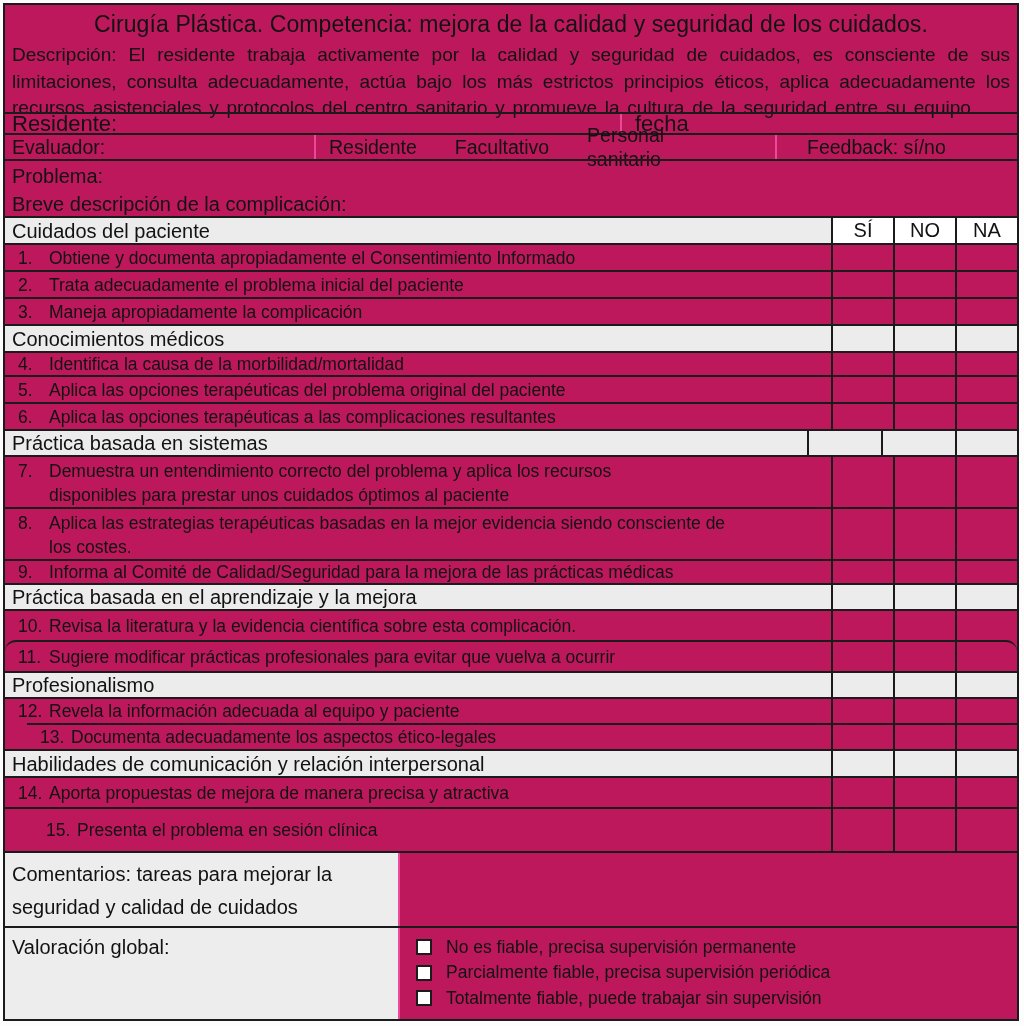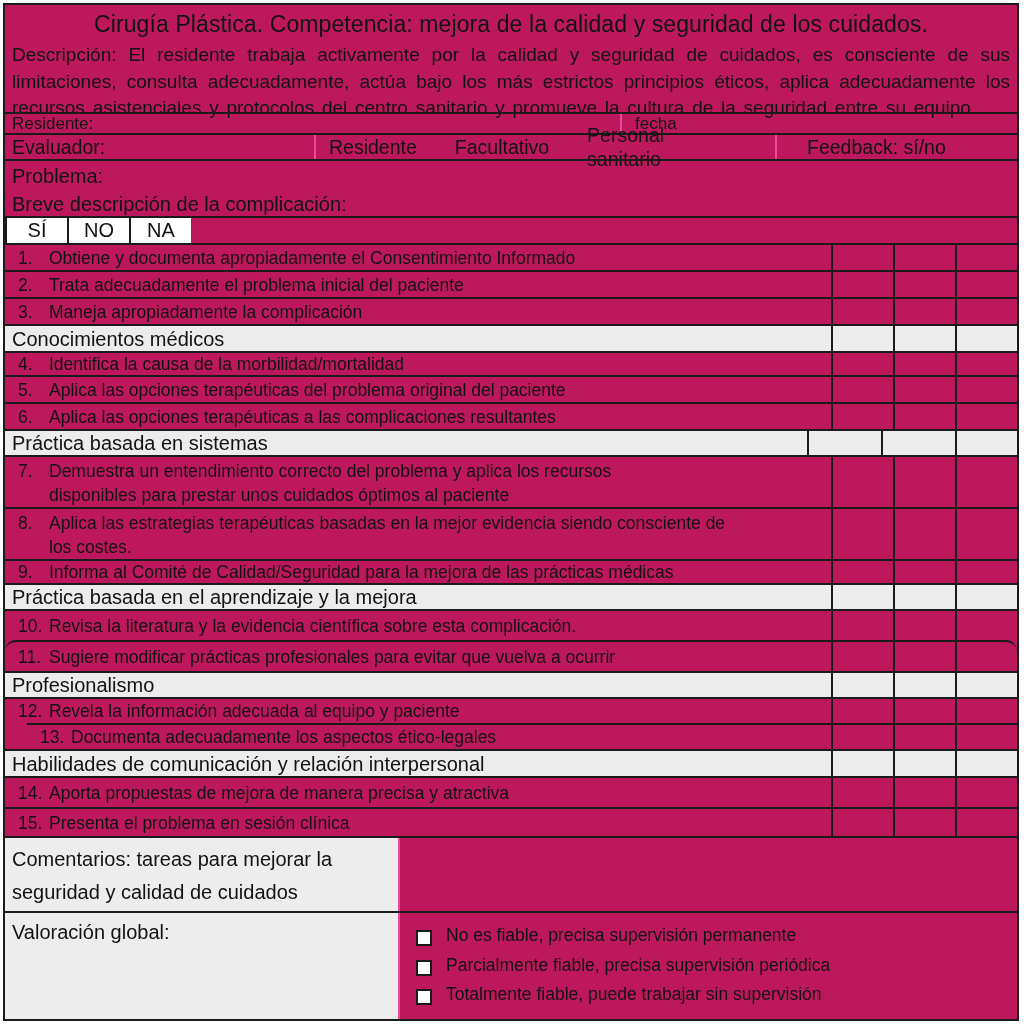--- a/index.html
+++ b/index.html
@@ -14,21 +14,21 @@
   }
   .row{display:flex;box-sizing:border-box;flex:0 0 auto;border-top:2px solid #1b1b1b;min-height:0;}
   .bl{border-left:2px solid #ec4899;box-sizing:border-box;}
 
   
   .r-titledesc{border-top:none;height:107px;display:block;}
   .title{text-align:center;font-size:23px;padding-top:6px;letter-spacing:.1px;}
   .desc{font-size:19px;line-height:26.5px;text-align:justify;padding:4px 7px 0 7px;word-spacing:2.5px;}
 
   
-  .r-residente{height:21px;font-size:17px;line-height:20px;}
+  .r-residente{height:21px;font-size:22px;line-height:20px;}
   .c-residente{width:615px;display:flex;}
   .c-fecha{flex:1;display:flex;}
   .c-residente .lbl{padding-left:7px;}
   .c-fecha .lbl{padding-left:13px;}
   .fill{flex:1;height:100%;}
 
   
   .r-evaluador{height:26px;font-size:19.5px;line-height:24px;gap:32px;}
   .c-eval-label{width:277px;padding-left:7px;box-sizing:border-box;}
   .c-eval-opts{flex:1;display:flex;gap:38px;padding-left:13px;align-items:center;}
@@ -52,21 +52,21 @@
 
   
   .r-comentarios{height:75px;}
   .com-label{width:393px;background:#ededed;font-size:20px;line-height:33px;padding:5px 14px 0 7px;box-sizing:border-box;white-space:pre-line;}
   .com-input{flex:1;}
 
   
   .r-valoracion{flex:1 1 auto;}
   .val-label{width:393px;background:#ededed;font-size:20px;padding:8px 0 0 7px;box-sizing:border-box;}
   .val-area{flex:1;display:flex;flex-direction:column;justify-content:space-evenly;padding:4px 0 6px 16px;}
-  .val-opt{display:flex;align-items:flex-end;gap:14px;font-size:17.5px;}
+  .val-opt{display:flex;align-items:center;gap:14px;font-size:17.5px;}
   .cb{width:12px;height:12px;border:2px solid #1b1b1b;flex:0 0 auto;background:#fff;}
 </style>
 </head>
 <body>
 
 <div class="form">
 
   <div class="row r-titledesc">
     <div class="title">Cirugía Plástica. Competencia: mejora de la calidad y seguridad de los cuidados.</div>
     <div class="desc">Descripción: El residente trabaja activamente por la calidad y seguridad de cuidados, es consciente de sus limitaciones, consulta adecuadamente, actúa bajo los más estrictos principios éticos, aplica adecuadamente los recursos asistenciales y protocolos del centro sanitario y promueve la cultura de la seguridad entre su equipo.</div>
@@ -94,20 +94,21 @@
       <span>Feedback: sí/no</span>
     </div>
   </div>
 
   <div class="row r-problema">
     <div>Problema:</div>
     <div>Breve descripción de la complicación:</div>
   </div>
 
   <div class="row cl-header">
+    <div class="cl-hmain">Cuidados del paciente</div>
     <div class="cl-cell cl-hcell">SÍ</div>
     <div class="cl-cell cl-hcell">NO</div>
     <div class="cl-cell cl-hcell">NA</div>
   </div>
 
   <div class="row cl-row" style="height: 27px;">
       <div class="cl-main">
         <span class="cl-num">1.</span>
         <span class="cl-text">Obtiene y documenta apropiadamente el Consentimiento Informado</span>
       </div>
@@ -257,21 +258,21 @@
     </div>
     <div class="row cl-row" style="height: 31px;">
       <div class="cl-main">
         <span class="cl-num">14.</span>
         <span class="cl-text">Aporta propuestas de mejora de manera precisa y atractiva</span>
       </div>
       <div class="cl-cell"></div>
       <div class="cl-cell"></div>
       <div class="cl-cell"></div>
     </div>
-    <div class="row cl-row" style="height: 29px;">
+    <div class="row cl-row" style="height: 44px; padding-left: 28px;">
       <div class="cl-main">
         <span class="cl-num">15.</span>
         <span class="cl-text">Presenta el problema en sesión clínica</span>
       </div>
       <div class="cl-cell"></div>
       <div class="cl-cell"></div>
       <div class="cl-cell"></div>
     </div>
     <div class="row r-comentarios" id="comentarios-row">
     <div class="com-label">Comentarios: tareas para mejorar la

